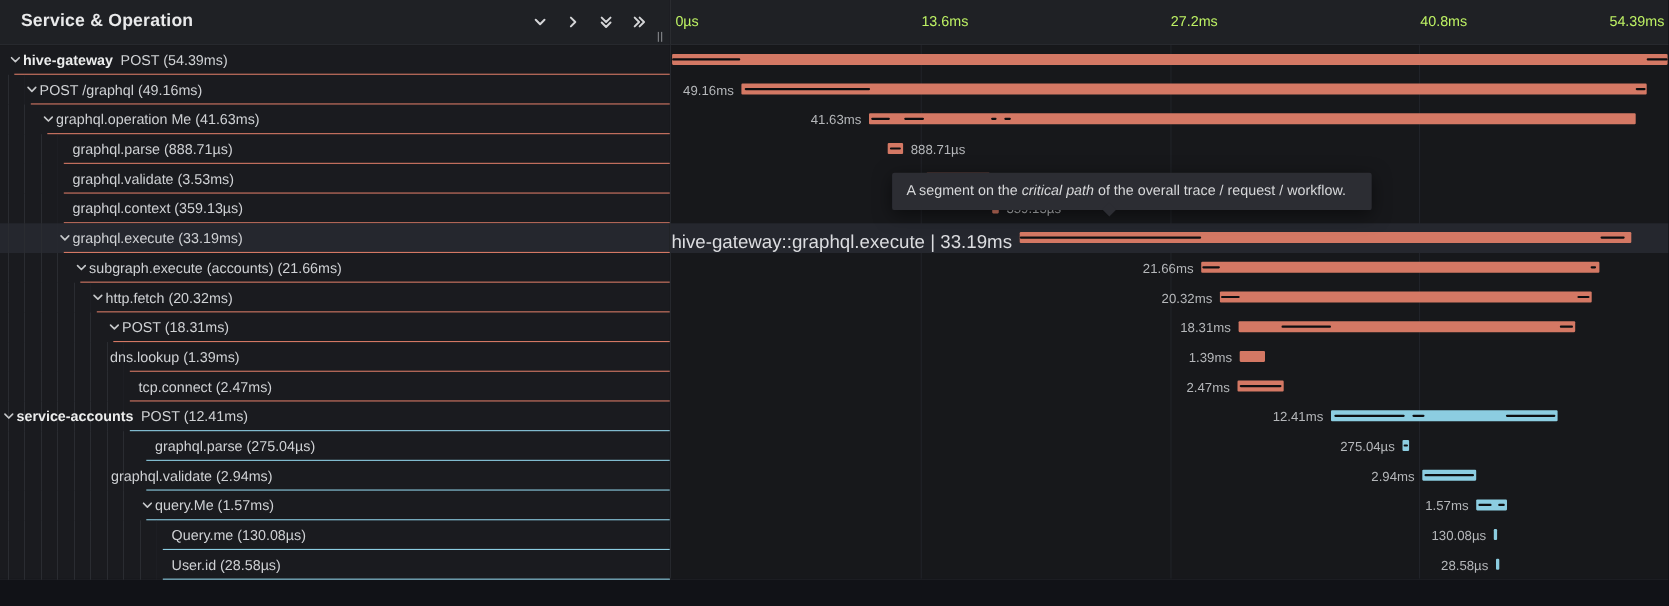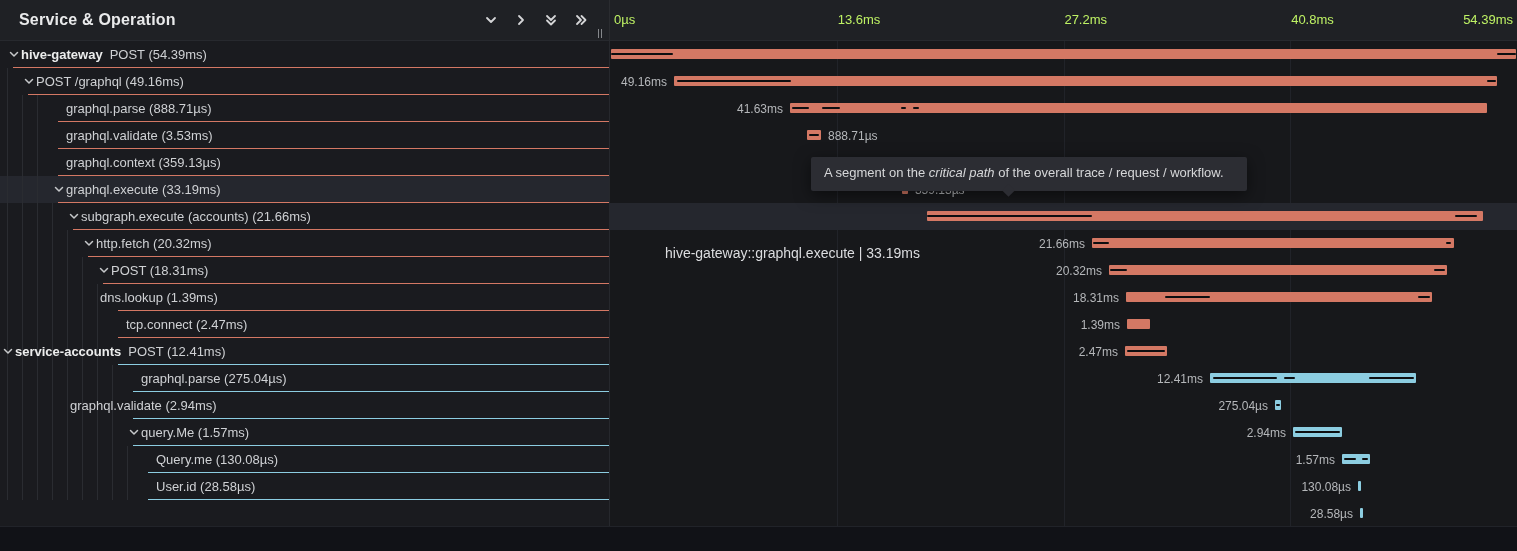--- a/index.html
+++ b/index.html
@@ -31,21 +31,21 @@
   .tcontent { position:relative; display:flex; align-items:center; white-space:nowrap; }
   .chev { width:15px; display:inline-flex; justify-content:center; align-items:center; color:#c6c8ca; flex:none; }
   .svc { font-weight:700; color:#eceded; margin-right:7px; }
   .op { color:#cfd1d4; }
   .row-border { position:absolute; bottom:0; right:0; height:1px; }
 
   .crow { height:27px; position:relative; cursor:pointer; }
   .bar { position:absolute; top:8px; height:10px; border-radius:1px; }
   .cp  { position:absolute; top:12px; height:2px; background:#0d0e10; z-index:2; border-radius:1px; }
   .bar-label { position:absolute; top:7px; font-size:12px; color:#b5b7ba; white-space:nowrap; }
-  .bar-label.bright { color:#dcdde0; font-size:14px;margin-top:35px; }
+  .bar-label.bright { color:#dcdde0; font-size:17px; }
 
   
   .tooltip { position:absolute; left:201px; top:116px; width:436px; background:#2c2d33;
              border-radius:2px; padding:6px 13px 8px; font-size:13px; color:#d6d7d9;
              line-height:20px; box-shadow:0 4px 16px rgba(0,0,0,.5); z-index:6; }
   .tooltip .arrow { position:absolute; left:193px; bottom:-4px; width:9px; height:9px;
                     background:#2c2d33; transform:rotate(45deg); }
   .tooltip em { font-style:italic; }
 </style>
 </head>
@@ -114,20 +114,32 @@
             <span class="chev">
               <svg width="10" height="7" viewBox="0 0 10 7" fill="none">
                 <path d="M1.5 1.5l3.5 3.5 3.5-3.5" stroke="currentColor" stroke-width="1.5" stroke-linecap="round" stroke-linejoin="round"></path>
               </svg>
             </span>
             <span class="op">POST /graphql (49.16ms)</span>
           </div>
           <div class="row-border" style="left: 28px; background: rgb(212, 120, 100);"></div>
         </div>
         <div class="trow">
+          <div class="guides" style="width: 30px;"></div>
+          <div class="tcontent" style="padding-left: 36px;">
+            <span class="chev">
+              <svg width="10" height="7" viewBox="0 0 10 7" fill="none">
+                <path d="M1.5 1.5l3.5 3.5 3.5-3.5" stroke="currentColor" stroke-width="1.5" stroke-linecap="round" stroke-linejoin="round"></path>
+              </svg>
+            </span>
+            <span class="op">graphql.operation Me (41.63ms)</span>
+          </div>
+          <div class="row-border" style="left: 43px; background: rgb(212, 120, 100);"></div>
+        </div>
+        <div class="trow">
           <div class="guides" style="width: 45px;"></div>
           <div class="tcontent" style="padding-left: 66px;">
             <span class="op">graphql.parse (888.71µs)</span>
           </div>
           <div class="row-border" style="left: 58px; background: rgb(212, 120, 100);"></div>
         </div>
         <div class="trow">
           <div class="guides" style="width: 45px;"></div>
           <div class="tcontent" style="padding-left: 66px;">
             <span class="op">graphql.validate (3.53ms)</span>
@@ -218,21 +230,21 @@
         </div>
         <div class="trow">
           <div class="guides" style="width: 120px;"></div>
           <div class="tcontent" style="padding-left: 141px;">
             <span class="op">graphql.parse (275.04µs)</span>
           </div>
           <div class="row-border" style="left: 133px; background: rgb(140, 205, 225);"></div>
         </div>
         <div class="trow">
           <div class="guides" style="width: 120px;"></div>
-          <div class="tcontent" style="padding-left: 70px;">
+          <div class="tcontent" style="padding-left: 101px;">
             <span class="op">graphql.validate (2.94ms)</span>
           </div>
           <div class="row-border" style="left: 133px; background: rgb(140, 205, 225);"></div>
         </div>
         <div class="trow">
           <div class="guides" style="width: 120px;"></div>
           <div class="tcontent" style="padding-left: 126px;">
             <span class="chev">
               <svg width="10" height="7" viewBox="0 0 10 7" fill="none">
                 <path d="M1.5 1.5l3.5 3.5 3.5-3.5" stroke="currentColor" stroke-width="1.5" stroke-linecap="round" stroke-linejoin="round"></path>

